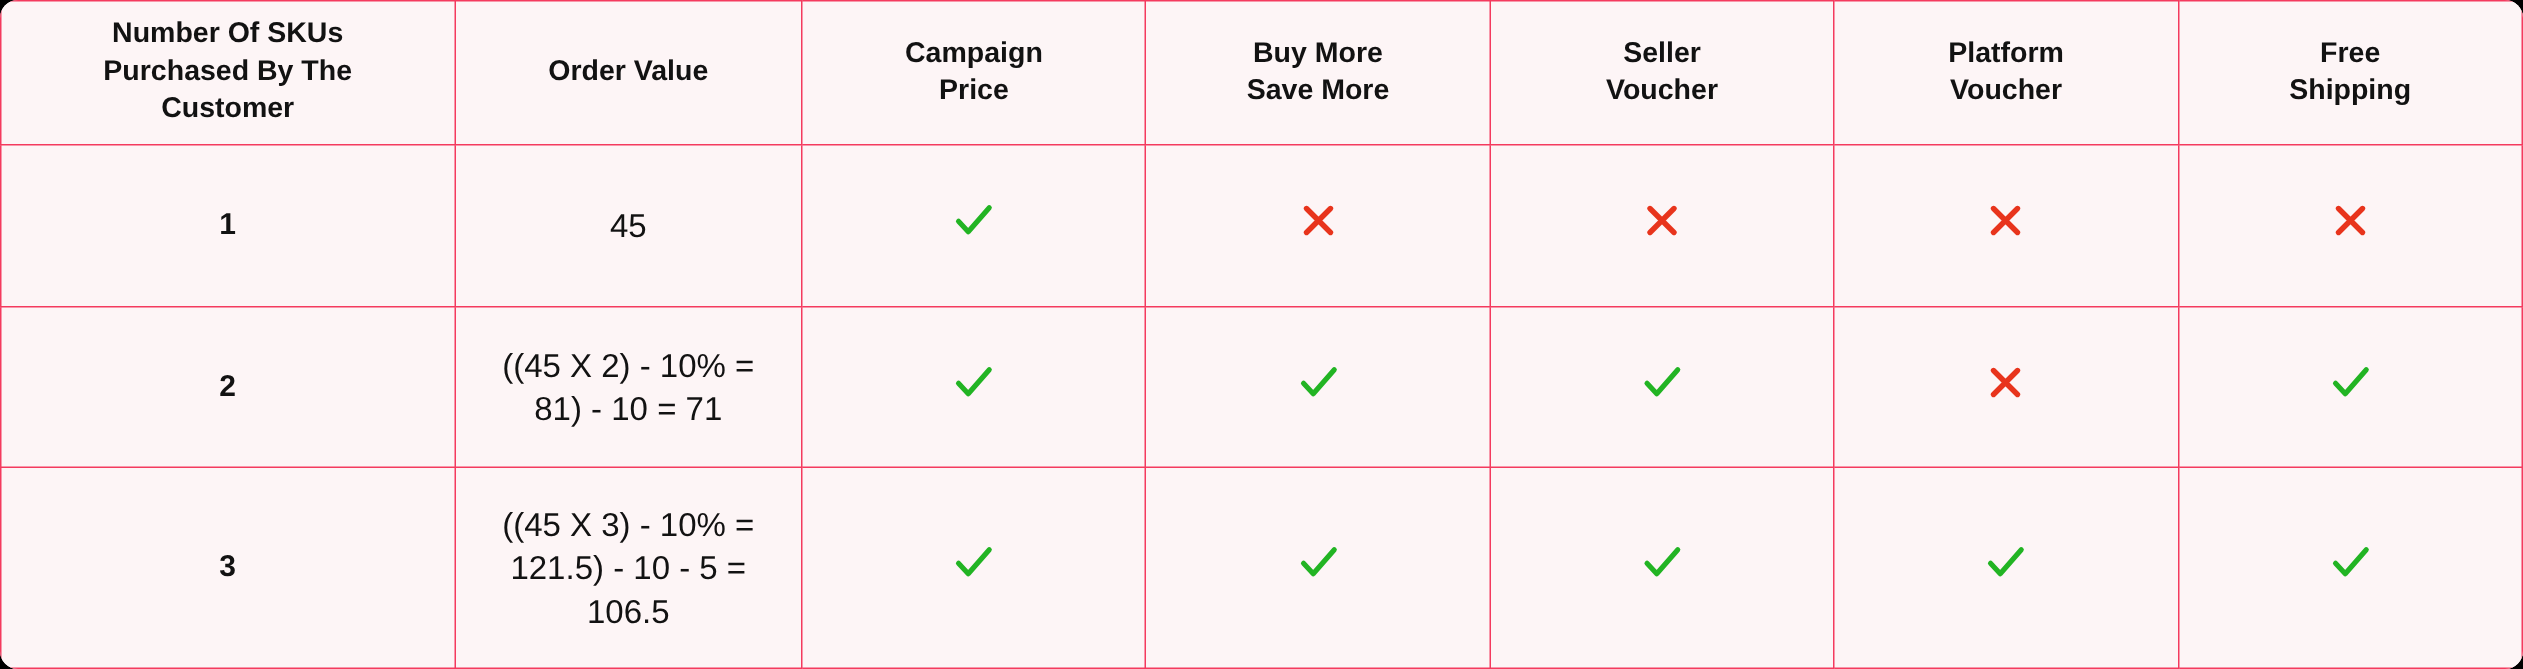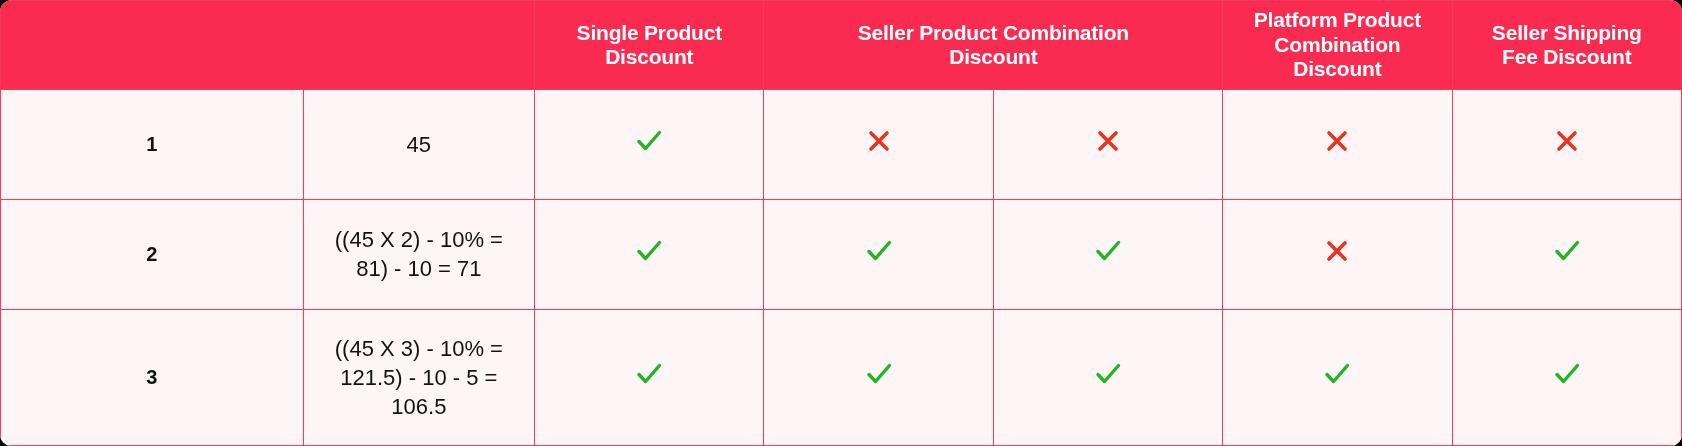--- a/index.html
+++ b/index.html
@@ -104,31 +104,35 @@
   <colgroup>
     <col style="width:281px">
     <col style="width:215px">
     <col style="width:213px">
     <col style="width:213px">
     <col style="width:213px">
     <col style="width:213px">
     <col style="width:213px">
   </colgroup>
   <thead>
-    <tr id="group-header-row">
-        <th class="grp-head two-line blank" colspan="2"></th>
-        <th class="grp-head two-line" colspan="1">Single Product
-Discount</th>
-        <th class="grp-head two-line" colspan="2">Seller Product Combination
-Discount</th>
-        <th class="grp-head two-line" colspan="1">Platform Product
-Combination
-Discount</th>
-        <th class="grp-head two-line last" colspan="1">Seller Shipping
-Fee Discount</th>
+    <tr id="column-header-row">
+        <th class="sub-head two-line strong">Number Of SKUs
+Purchased By The
+Customer</th>
+        <th class="sub-head two-line">Order Value</th>
+        <th class="sub-head two-line">Campaign
+Price</th>
+        <th class="sub-head two-line">Buy More
+Save More</th>
+        <th class="sub-head two-line">Seller
+Voucher</th>
+        <th class="sub-head two-line">Platform
+Voucher</th>
+        <th class="sub-head two-line">Free
+Shipping</th>
       </tr>
   </thead>
   <tbody id="table-body">
       <tr class="row-1">
         <td class="cell sku">1</td>
         <td class="cell value two-line">45</td>
         <td class="cell"><span class="mark"><svg width="30" height="30" viewBox="0 0 30 30">
               <path d="M5 15.5 L11.5 22.5 L25.5 6.5" fill="none" stroke="#22B423" stroke-width="3.4" stroke-linecap="round" stroke-linejoin="round"></path>
             </svg></span></td>
         <td class="cell"><span class="mark"><svg width="28" height="28" viewBox="0 0 28 28">

